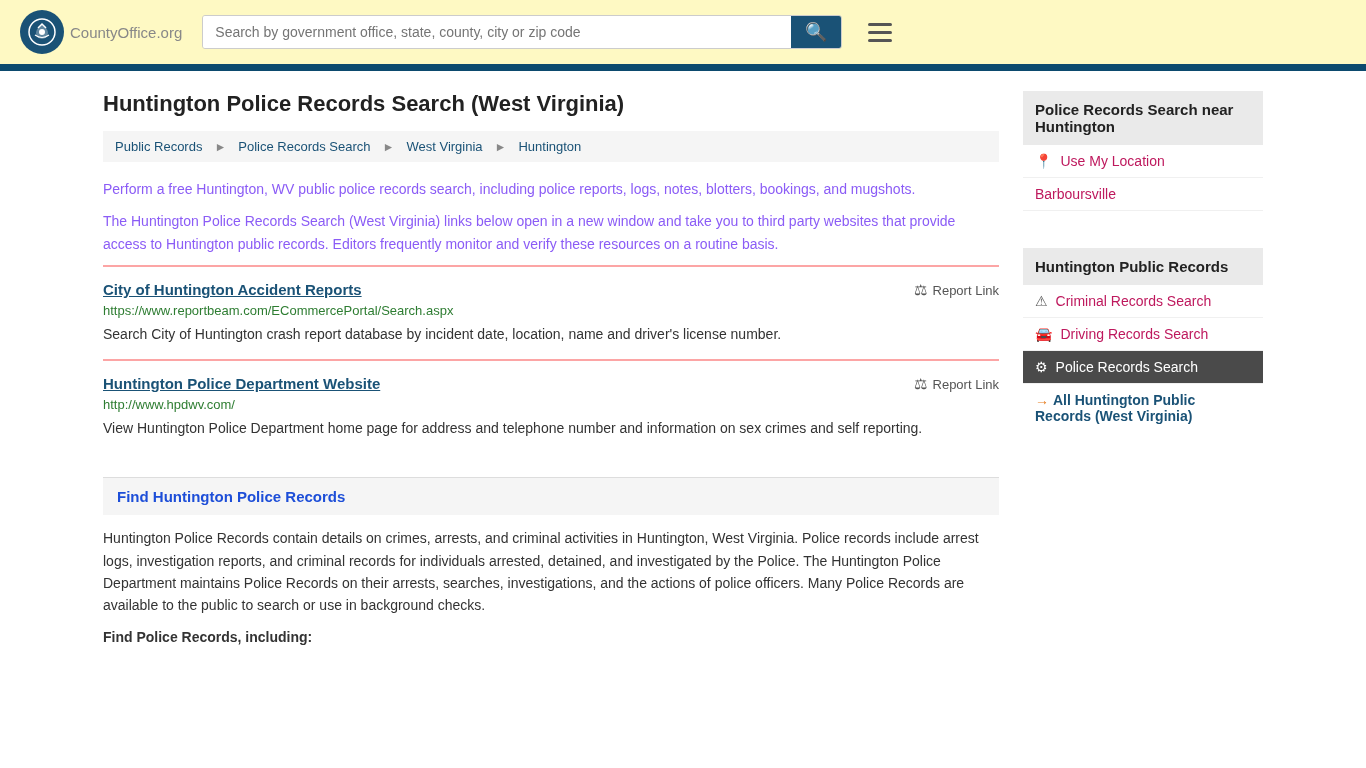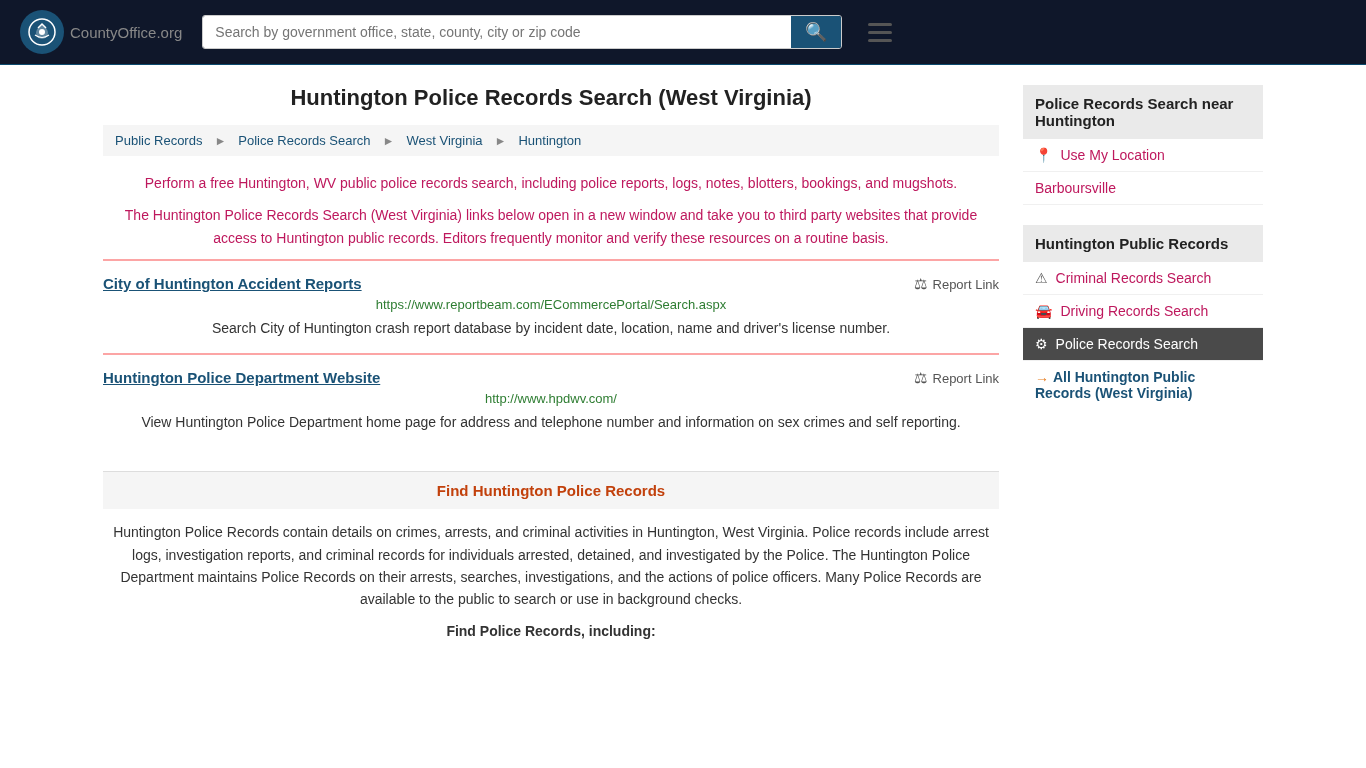--- a/index.html
+++ b/index.html
@@ -1,21 +1,21 @@
 <!DOCTYPE html>
 <html><head>
   <meta charset="utf-8">
   <style>
     * { box-sizing: border-box; margin: 0; padding: 0; }
     body { font-family: Arial, sans-serif; font-size: 14px; color: #333; background: #fff; }
 
     
     .header {
-      background: #0f172a;
-      border-bottom: 1px solid #0c4a6e;
+      background: #fef9c3;
+      border-bottom: 7px solid #0c4a6e;
       padding: 10px 20px;
       display: flex;
       align-items: center;
       gap: 20px;
     }
     .logo-area {
       display: flex;
       align-items: center;
       gap: 6px;
       text-decoration: none;
@@ -78,21 +78,21 @@
     }
 
     
     .container {
       max-width: 1200px;
       margin: 0 auto;
       padding: 20px 20px;
       display: flex;
       gap: 24px;
     }
-    .main-content { flex: 1; min-width: 0; text-align: center; }
+    .main-content { flex: 1; min-width: 0; }
     .sidebar { width: 240px; flex-shrink: 0; }
 
     
     .page-title {
       font-size: 22px;
       font-weight: bold;
       color: #222;
       margin-bottom: 14px;
     }
 
@@ -105,21 +105,21 @@
       margin-bottom: 16px;
       display: flex;
       align-items: center;
       flex-wrap: wrap;
       gap: 12px;
     }
     .breadcrumb a { color: #1a5276; text-decoration: none; }
     .breadcrumb .sep { color: #888; font-size: 12px; }
 
     
-    .description { margin-bottom: 10px; line-height: 1.6; font-size: 14px; color: #be185d; }
+    .description { margin-bottom: 10px; line-height: 1.6; font-size: 14px; color: #8b5cf6; }
     .help-text { margin-bottom: 16px; font-size: 14px; color: #333; line-height: 1.6; }
     .help-text a { color: #1a5276; }
 
     
     .listing-item {
       border-top: 2px solid #fca5a5;
       padding: 14px 0;
     }
     .listing-header {
       display: flex;
@@ -150,30 +150,30 @@
     
     .find-section {
       margin-top: 24px;
       border-top: 1px solid #ddd;
     }
     .find-header {
       background: #f5f5f5;
       padding: 10px 14px;
       font-size: 15px;
       font-weight: bold;
-      color: #c2410c;
+      color: #1d4ed8;
       margin-bottom: 12px;
     }
     .find-body { font-size: 14px; color: #333; line-height: 1.6; }
     .find-sub { font-weight: bold; margin-top: 12px; }
 
     
     .sidebar-box {
       background: #fff;
-      margin-bottom: 20px;
+      margin-bottom: 37px;
     }
     .sidebar-box-title {
       background: #eaeaea;
       padding: 10px 12px;
       font-size: 15px;
       font-weight: bold;
       color: #222;
       margin-bottom: 0;
     }
     .sidebar-item {

